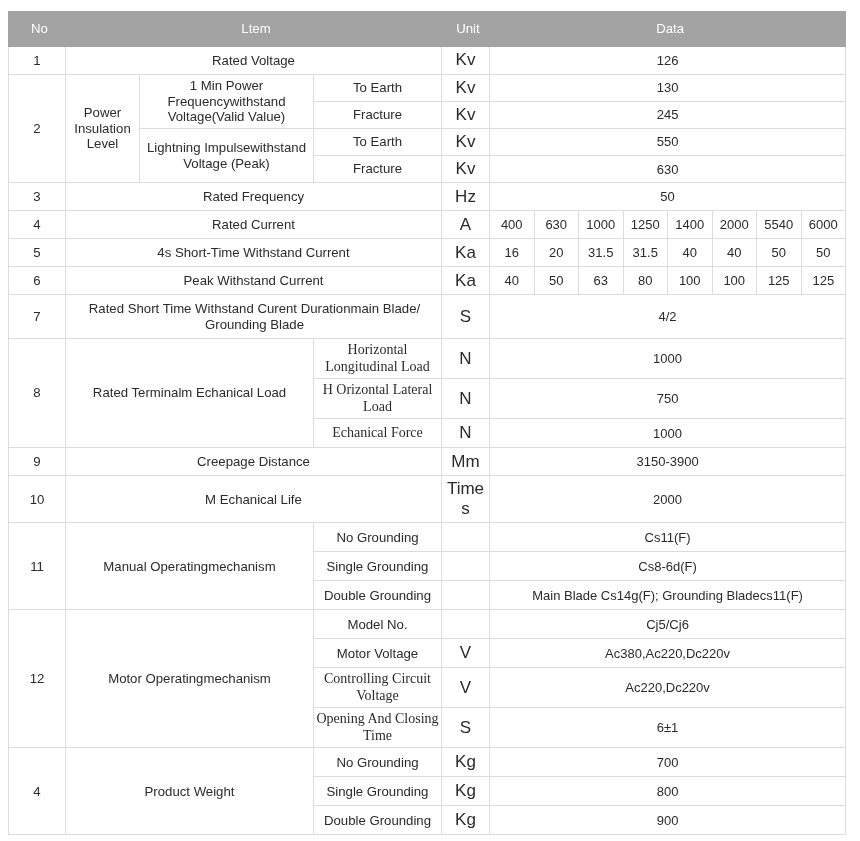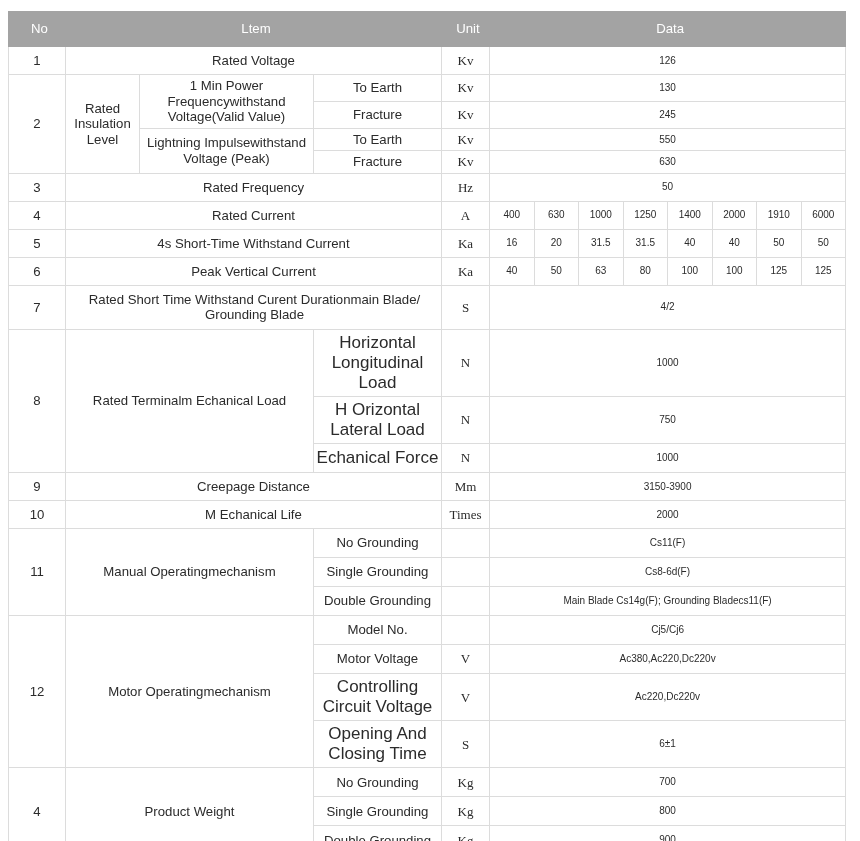--- a/index.html
+++ b/index.html
@@ -39,23 +39,23 @@
   }
   table.spec thead th {
     background: #a3a3a3;
     color: #ffffff;
     border: 1px solid #a3a3a3;
     height: 28px;
     font-size: 13.2px;
     padding-left: 7px;
   }
   td.num { font-size: 13.2px; }
-  td.unit { font-size: 13px; font-family: Liberation Serif, serif; }
-  td.data { font-size: 10px; }
-  td.small { font-size: 17px; }
+  td.unit { font-size: 17px; }
+  td.data { font-size: 13px; }
+  td.small { font-size: 14px; font-family: Liberation Serif, serif; }
   .r-h { height: 29px; }
   .r-t { height: 28px; }
 </style>
 </head>
 <body>
 
 <div id="spec-wrap">
 <table class="spec">
   <colgroup>
     <col style="width:57px">
@@ -86,21 +86,21 @@
 
     <tr class="r-t">
       <td class="num">1</td>
       <td colspan="3">Rated  Voltage</td>
       <td class="unit">Kv</td>
       <td class="data" colspan="8">126</td>
     </tr>
 
     <tr>
       <td class="num" rowspan="4">2</td>
-      <td rowspan="4">Rated Insulation Level</td>
+      <td rowspan="4">Power Insulation Level</td>
       <td rowspan="2">1 Min Power Frequencywithstand Voltage(Valid Value)</td>
       <td>To Earth</td>
       <td class="unit">Kv</td>
       <td class="data" colspan="8">130</td>
     </tr>
     <tr>
       <td>Fracture</td>
       <td class="unit">Kv</td>
       <td class="data" colspan="8">245</td>
     </tr>
@@ -126,41 +126,41 @@
     <tr class="r-t">
       <td class="num">4</td>
       <td colspan="3">Rated Current</td>
       <td class="unit">A</td>
       <td class="data">400</td>
       <td class="data">630</td>
       <td class="data">1000</td>
       <td class="data">1250</td>
       <td class="data">1400</td>
       <td class="data">2000</td>
-      <td class="data">1910</td>
+      <td class="data">5540</td>
       <td class="data">6000</td>
     </tr>
 
     <tr class="r-t">
       <td class="num">5</td>
       <td colspan="3">4s Short-Time Withstand Current</td>
       <td class="unit">Ka</td>
       <td class="data">16</td>
       <td class="data">20</td>
       <td class="data">31.5</td>
       <td class="data">31.5</td>
       <td class="data">40</td>
       <td class="data">40</td>
       <td class="data">50</td>
       <td class="data">50</td>
     </tr>
 
     <tr class="r-t">
       <td class="num">6</td>
-      <td colspan="3">Peak Vertical Current</td>
+      <td colspan="3">Peak Withstand Current</td>
       <td class="unit">Ka</td>
       <td class="data">40</td>
       <td class="data">50</td>
       <td class="data">63</td>
       <td class="data">80</td>
       <td class="data">100</td>
       <td class="data">100</td>
       <td class="data">125</td>
       <td class="data">125</td>
     </tr>

